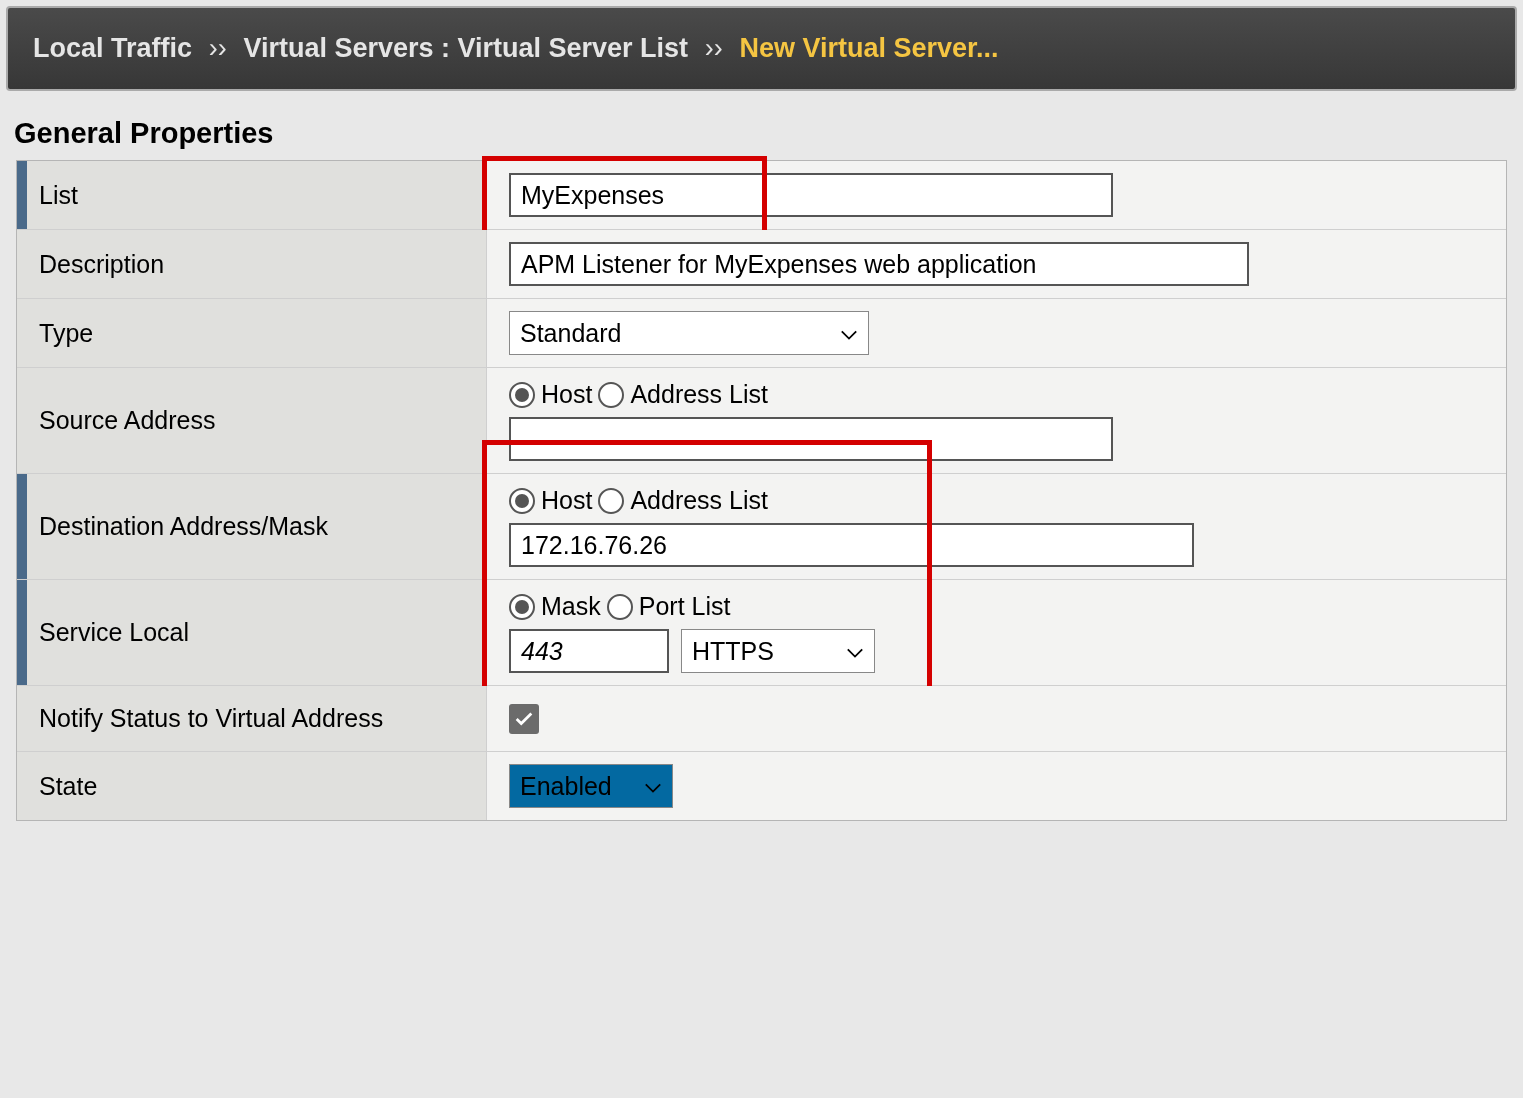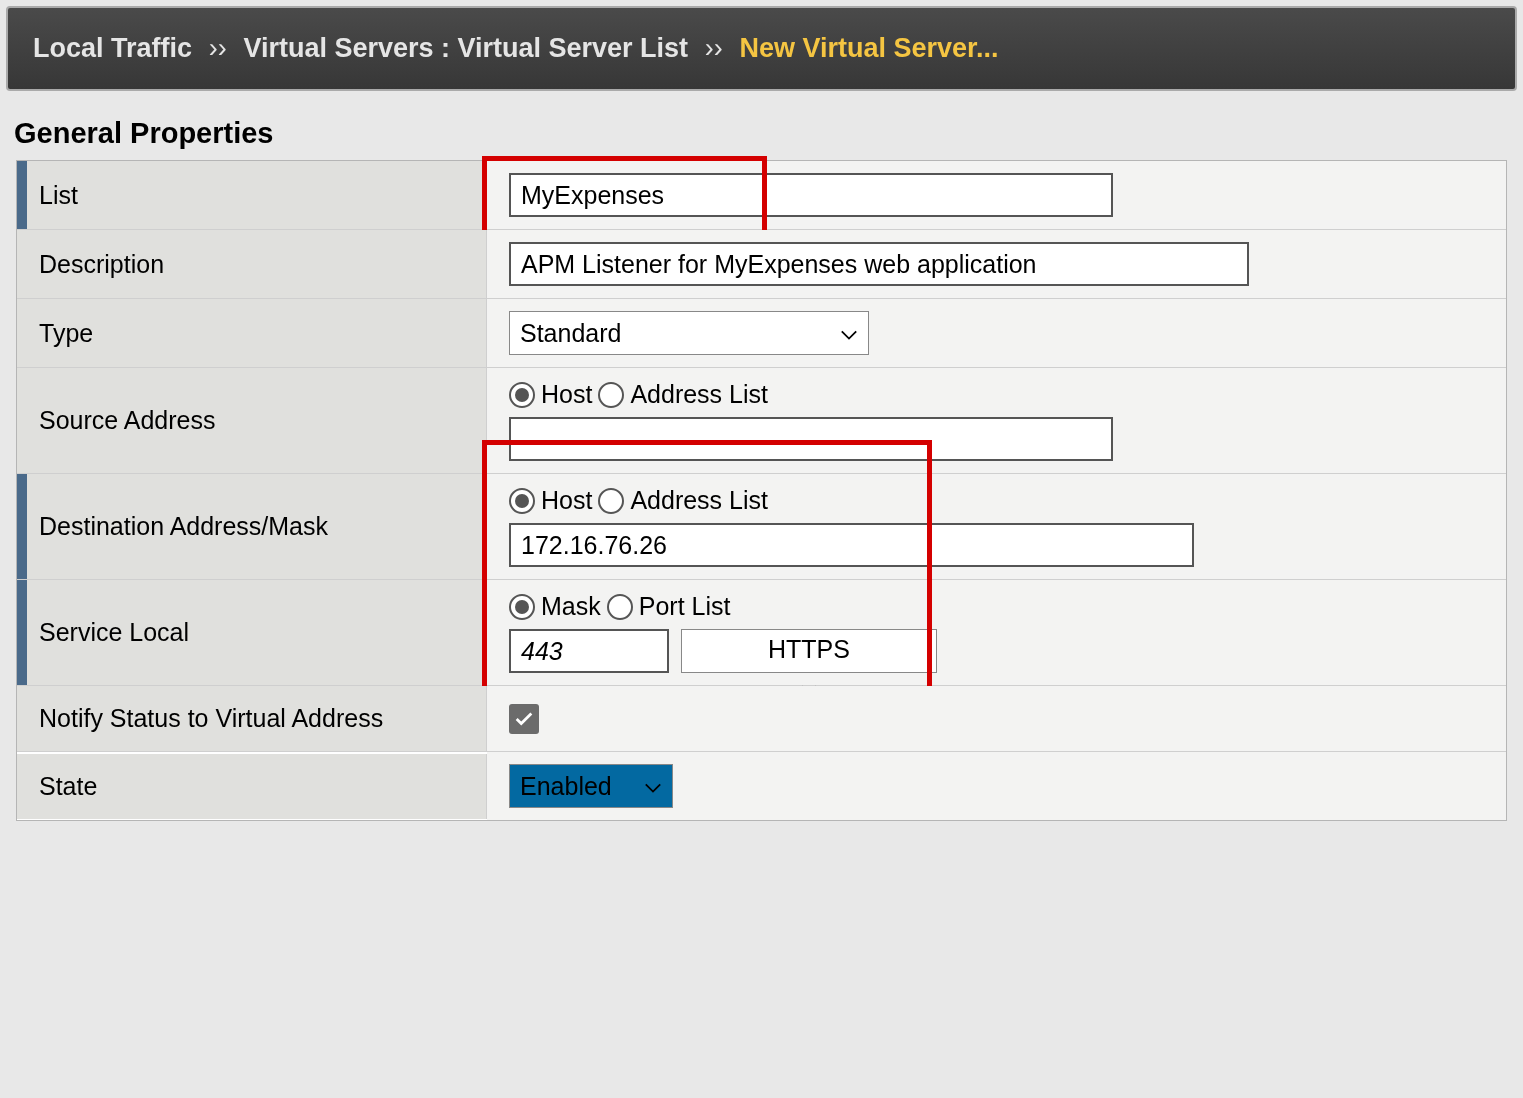--- a/index.html
+++ b/index.html
@@ -46,21 +46,20 @@
       border-collapse: collapse;
       width: calc(100% - 32px);
       background: #fff;
     }
     .form-row {
       display: flex;
       border-bottom: 1px solid #cfcfcf;
     }
     .form-row:last-child {
       border-bottom: none;
-      align-items: center;
     }
     .label-cell {
       width: 470px;
       flex-shrink: 0;
       background: #e0e0dd;
       padding: 18px 18px 18px 22px;
       font-size: 25px;
       color: #000;
       border-right: 1px solid #cfcfcf;
       display: flex;
@@ -180,23 +179,22 @@
     .row-inline {
       display: flex;
       align-items: center;
       gap: 12px;
     }
     .type-select {
       width: 360px;
       justify-content: space-between;
     }
     .https-select {
-      width: 256px;
+      width: 194px;
       justify-content: space-between;
-      flex-direction: column;
     }
   </style>
 </head>
 <body>
 
 <div class="breadcrumb-bar">
   <span class="crumb">Local Traffic</span>
   <span class="sep">››</span>
   <span class="crumb">Virtual Servers : Virtual Server List</span>
   <span class="sep">››</span>

